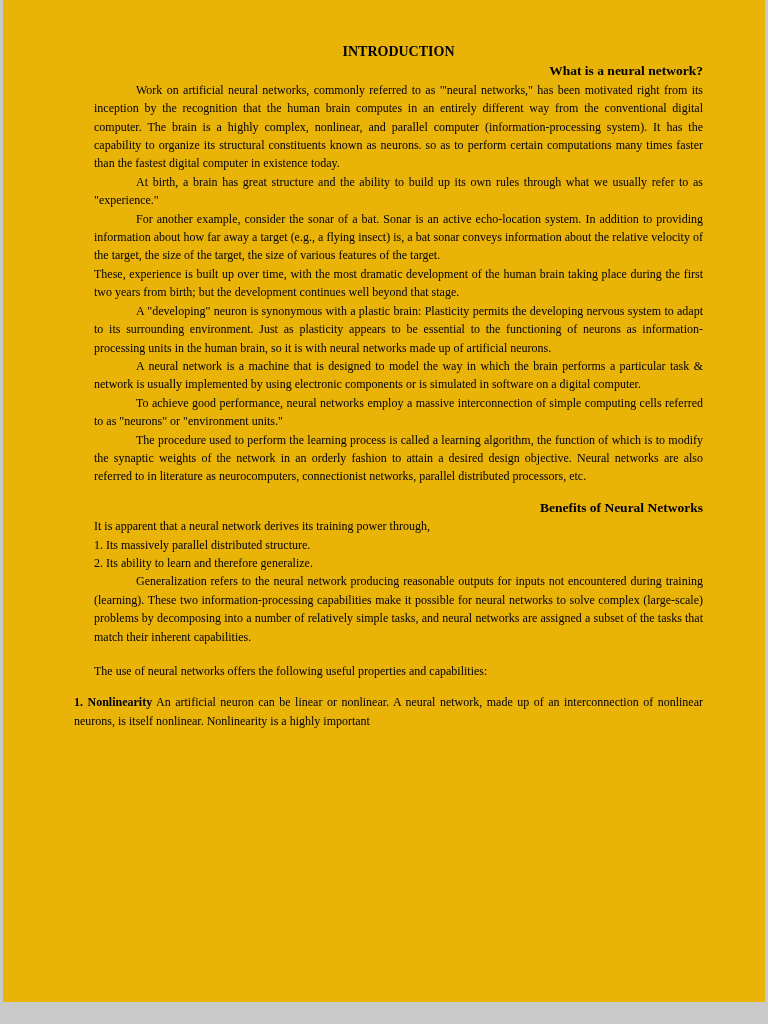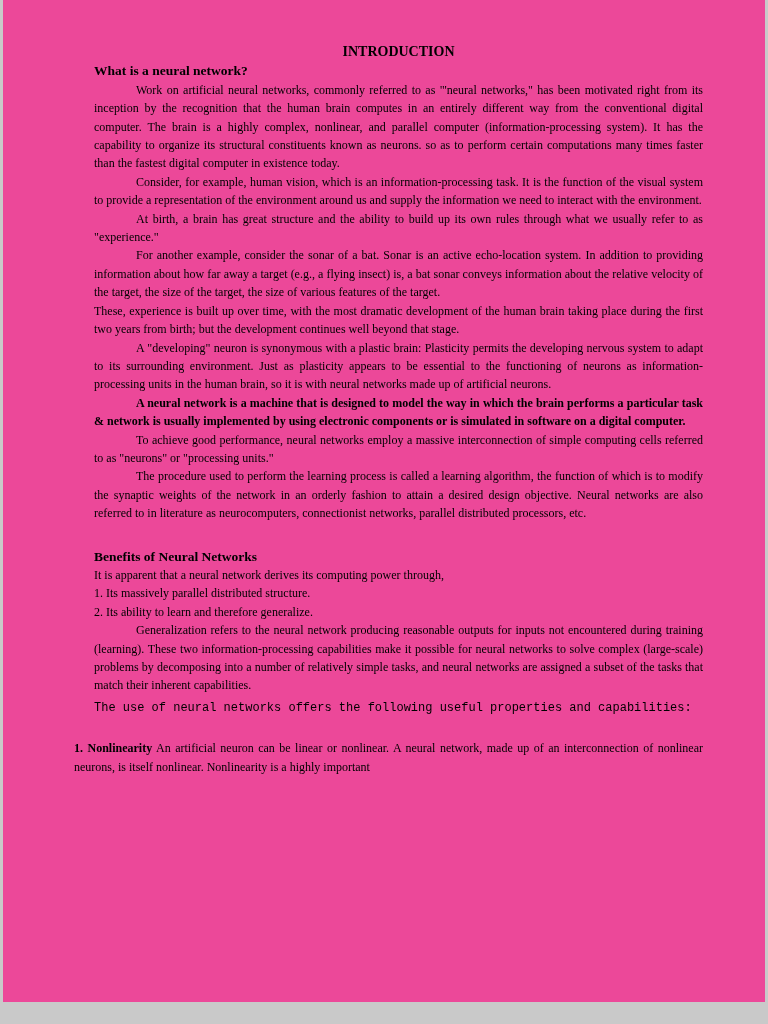--- a/index.html
+++ b/index.html
@@ -9,83 +9,83 @@
     height: 1024px;
     background: #c9c9c9;
     overflow: hidden;
   }
   .page {
     position: absolute;
     left: 3px;
     top: 0;
     width: 762px;
     height: 1002px;
-    background: #ec4899;
+    background: #eab308;
     padding: 43px 62px 20px 91px;
     font-family: "Liberation Serif", serif;
     color: #000000;
   }
   .title {
     font-size: 14px;
     font-weight: bold;
     text-align: center;
     margin: 0 0 1px 0;
     line-height: 18.4px;
   }
   .h-bold {
     font-size: 13.5px;
     font-weight: bold;
     margin: 0;
     line-height: 18.4px;
+    text-align: right;
   }
   p {
     font-size: 12px;
     line-height: 18.4px;
     margin: 0;
     text-align: justify;
   }
   .indent { text-indent: 42px; }
-  .bold   { font-weight: bold; }
-  .gap-1  { margin-top: 25px; }
-  .gap-s  { margin-top: 4px; font-family: Liberation Mono, monospace; }
-  .props  { margin-left: -20px; margin-top: 22px; }
+  .bold   { font-weight: normal; }
+  .gap-1  { margin-top: 13px; }
+  .gap-s  { margin-top: 16px; }
+  .props  { margin-left: -20px; margin-top: 13px; }
 </style>
 </head>
 <body>
 
 <div class="page">
 
   <div class="title">INTRODUCTION</div>
 
   <div class="h-bold">What is a neural network?</div>
 
   <p class="indent">Work on artificial neural networks, commonly referred to as "'neural networks," has been motivated right from its inception by the recognition that the human brain computes in an entirely different way from the conventional digital computer. The brain is a highly complex, nonlinear, and parallel computer (information-processing system). It has the capability to organize its structural constituents known as neurons. so as to perform certain computations many times faster than the fastest digital computer in existence today.</p>
 
-  <p class="indent">Consider, for example, human vision, which is an information-processing task. It is the function of the visual system to provide a representation of the environment around us and supply the information we need to interact with the environment.</p>
 
   <p class="indent">At birth, a brain has great structure and the ability to build up its own rules through what we usually refer to as "experience."</p>
 
   <p class="indent">For another example, consider the sonar of a bat. Sonar is an active echo-location system. In addition to providing information about how far away a target (e.g., a flying insect) is, a bat sonar conveys information about the relative velocity of the target, the size of the target, the size of various features of the target.</p>
 
   <p>These, experience is built up over time, with the most dramatic development of the human brain taking place during the first two years from birth; but the development continues well beyond that stage.</p>
 
   <p class="indent">A "developing" neuron is synonymous with a plastic brain: Plasticity permits the developing nervous system to adapt to its surrounding environment. Just as plasticity appears to be essential to the functioning of neurons as information-processing units in the human brain, so it is with neural networks made up of artificial neurons.</p>
 
   <p class="indent bold">A neural network is a machine that is designed to model the way in which the brain performs a particular task &amp; network is usually implemented by using electronic components or is simulated in software on a digital computer.</p>
 
-  <p class="indent">To achieve good performance, neural networks employ a massive interconnection of simple computing cells referred to as "neurons" or "processing units."</p>
+  <p class="indent">To achieve good performance, neural networks employ a massive interconnection of simple computing cells referred to as "neurons" or "environment units."</p>
 
 
 
 
   <p class="indent">The procedure used to perform the learning process is called a learning algorithm, the function of which is to modify the synaptic weights of the network in an orderly fashion to attain a desired design objective. Neural networks are also referred to in literature as neurocomputers, connectionist networks, parallel distributed processors, etc.</p>
 
   <div class="h-bold gap-1">Benefits of Neural Networks</div>
 
-  <p>It is apparent that a neural network derives its computing power through,</p>
+  <p>It is apparent that a neural network derives its training power through,</p>
 
   <p>1. Its massively parallel distributed structure.</p>
 
   <p>2. Its ability to learn and therefore generalize.</p>
 
   <p class="indent">Generalization refers to the neural network producing reasonable outputs for inputs not encountered during training (learning). These two information-processing capabilities make it possible for neural networks to solve complex (large-scale) problems by decomposing into a number of relatively simple tasks, and neural networks are assigned a subset of the tasks that match their inherent capabilities.</p>
 
   <p class="gap-s">The use of neural networks offers the following useful properties and capabilities:</p>
 
   <p class="props"><b>1. Nonlinearity</b><span> An artificial neuron can be linear or nonlinear. A neural network, made up of an interconnection of nonlinear neurons, is itself nonlinear. Nonlinearity is a highly important</span></p>

